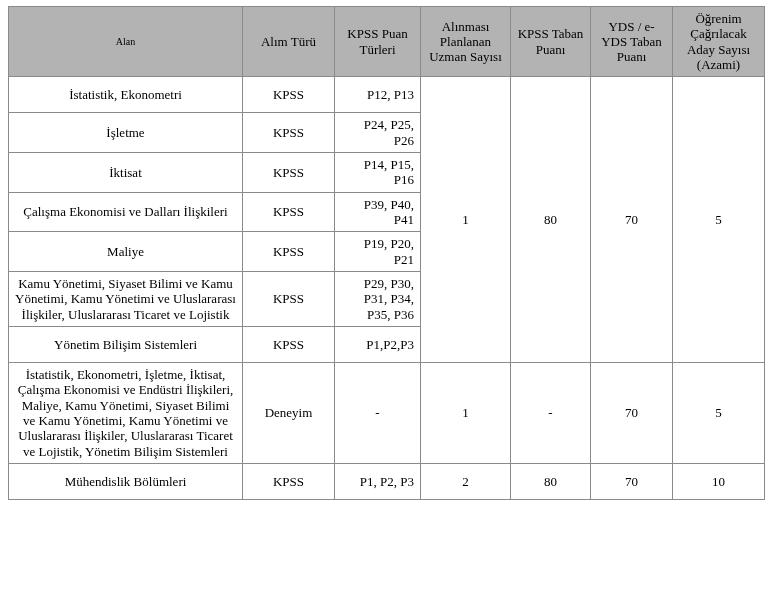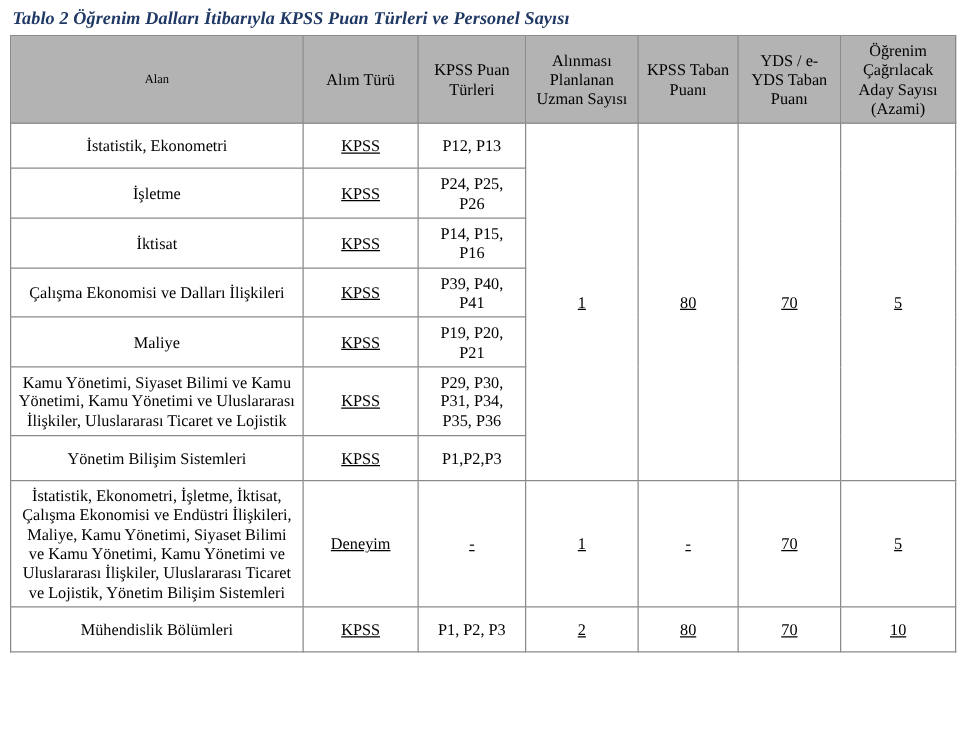--- a/index.html
+++ b/index.html
@@ -54,41 +54,39 @@
     line-height: 1.2;
     padding: 5px 4px;
   }
   thead th.alan-h { font-size: 10px; }
   td.alan {
     text-align: center;
     padding-left: 7px;
   }
   td.ctr {
     text-align: center;
-    text-decoration: underline;
   }
   td.ptur {
-    text-align: center;
+    text-align: right;
     padding-left: 9px;
   }
   .col-alan   { width: 234px; }
   .col-alim   { width: 92px; }
   .col-puan   { width: 86px; }
   .col-uzman  { width: 90px; }
   .col-taban  { width: 80px; }
   .col-yds    { width: 82px; }
   .col-mul    { width: 92px; }
   tbody tr { height: 36px; }
 </style>
 </head>
 <body>
 
 <div class="page">
 
-  <div class="caption">Tablo 2 Öğrenim Dalları İtibarıyla KPSS Puan Türleri ve Personel Sayısı</div>
 
   <table class="kpss">
     <colgroup>
       <col class="col-alan">
       <col class="col-alim">
       <col class="col-puan">
       <col class="col-uzman">
       <col class="col-taban">
       <col class="col-yds">
       <col class="col-mul">

